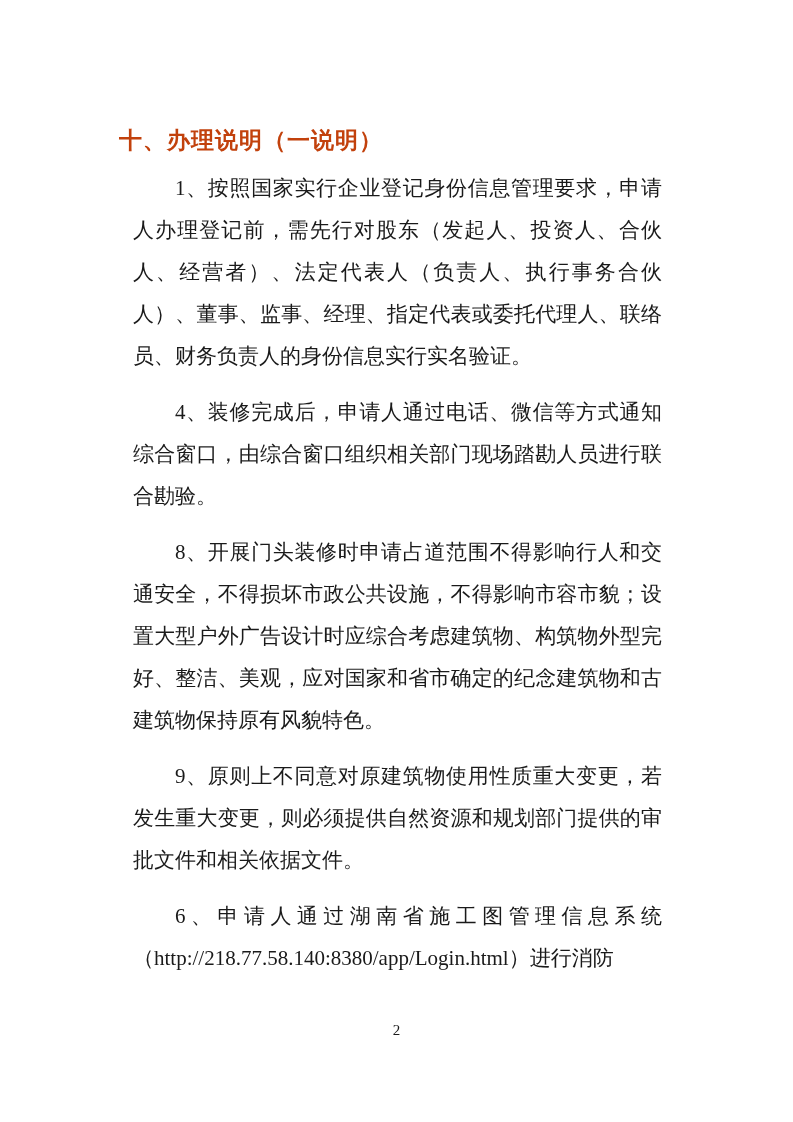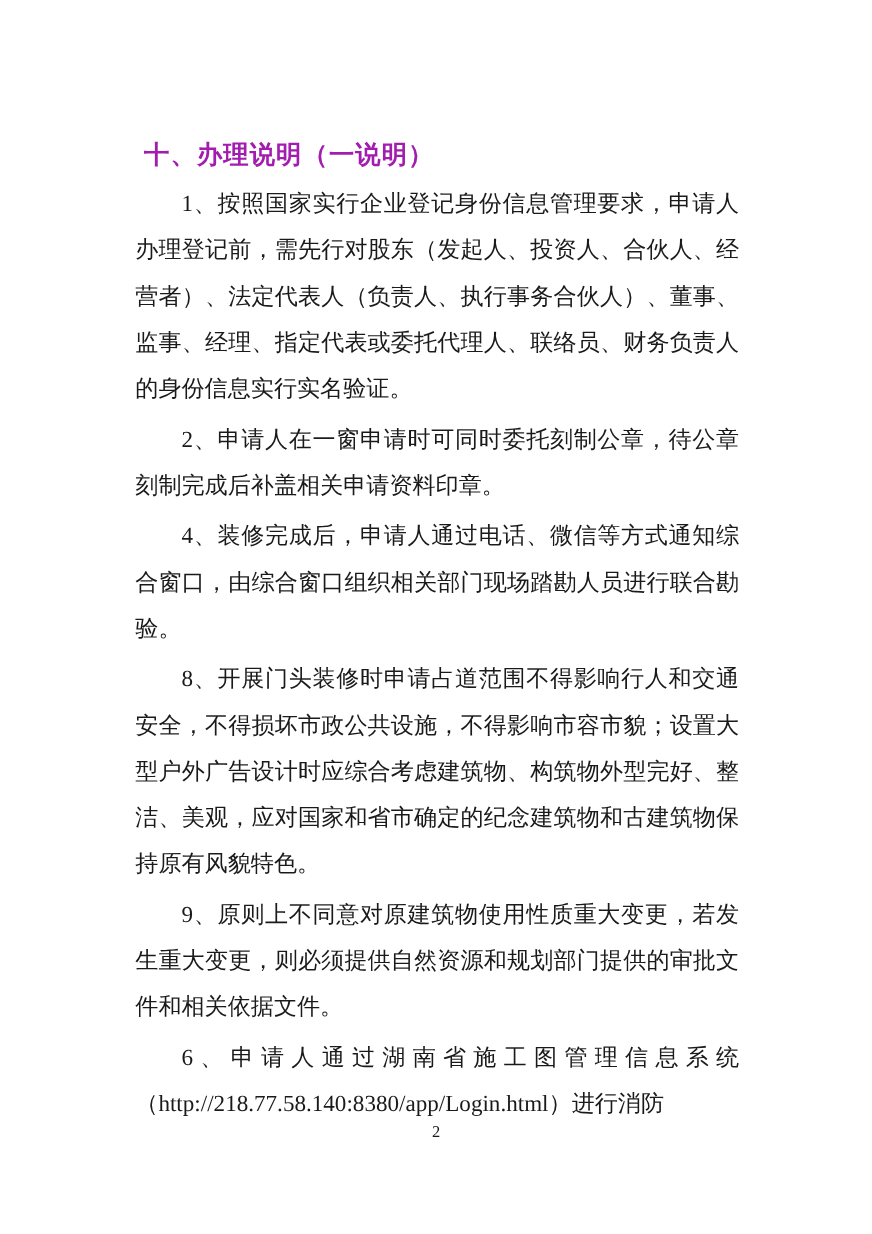--- a/index.html
+++ b/index.html
@@ -21,27 +21,27 @@
     left: 119px;
     top: 127px;
     width: 557px;
   }
   .doc-heading {
     font-family: "Liberation Sans", sans-serif;
     font-weight: bold;
     font-size: 23px;
     line-height: 26px;
     letter-spacing: 1px;
-    margin: 0 0 11px 12px;
-    color: #a21caf;
+    margin: 0 0 11px 0;
+    color: #c2410c;
   }
   .doc-para {
     font-size: 21px;
     line-height: 42px;
-    margin: 4px;
+    margin: 14px;
     text-indent: 2em;
     text-align: justify;
     text-justify: inter-ideograph;
     color: #1a1a1a;
     word-break: normal;
   }
   .page-number {
     position: absolute;
     left: 0;
     right: 0;
@@ -52,20 +52,19 @@
     color: #1a1a1a;
   }
 </style>
 </head>
 <body>
 
 <div class="doc-page">
   <div class="doc-content">
     <h1 class="doc-heading">十、办理说明（一说明）</h1>
     <p class="doc-para">1、按照国家实行企业登记身份信息管理要求，申请人办理登记前，需先行对股东（发起人、投资人、合伙人、经营者）、法定代表人（负责人、执行事务合伙人）、董事、监事、经理、指定代表或委托代理人、联络员、财务负责人的身份信息实行实名验证。</p>
-    <p class="doc-para">2、申请人在一窗申请时可同时委托刻制公章，待公章刻制完成后补盖相关申请资料印章。</p>
     <p class="doc-para">4、装修完成后，申请人通过电话、微信等方式通知综合窗口，由综合窗口组织相关部门现场踏勘人员进行联合勘验。</p>
     <p class="doc-para">8、开展门头装修时申请占道范围不得影响行人和交通安全，不得损坏市政公共设施，不得影响市容市貌；设置大型户外广告设计时应综合考虑建筑物、构筑物外型完好、整洁、美观，应对国家和省市确定的纪念建筑物和古建筑物保持原有风貌特色。</p>
     <p class="doc-para">9、原则上不同意对原建筑物使用性质重大变更，若发生重大变更，则必须提供自然资源和规划部门提供的审批文件和相关依据文件。</p>
     <p class="doc-para">6、申请人通过湖南省施工图管理信息系统（http://218.77.58.140:8380/app/Login.html）进行消防</p>
   </div>
   <div class="page-number">2</div>
 </div>
 
 </body></html>

